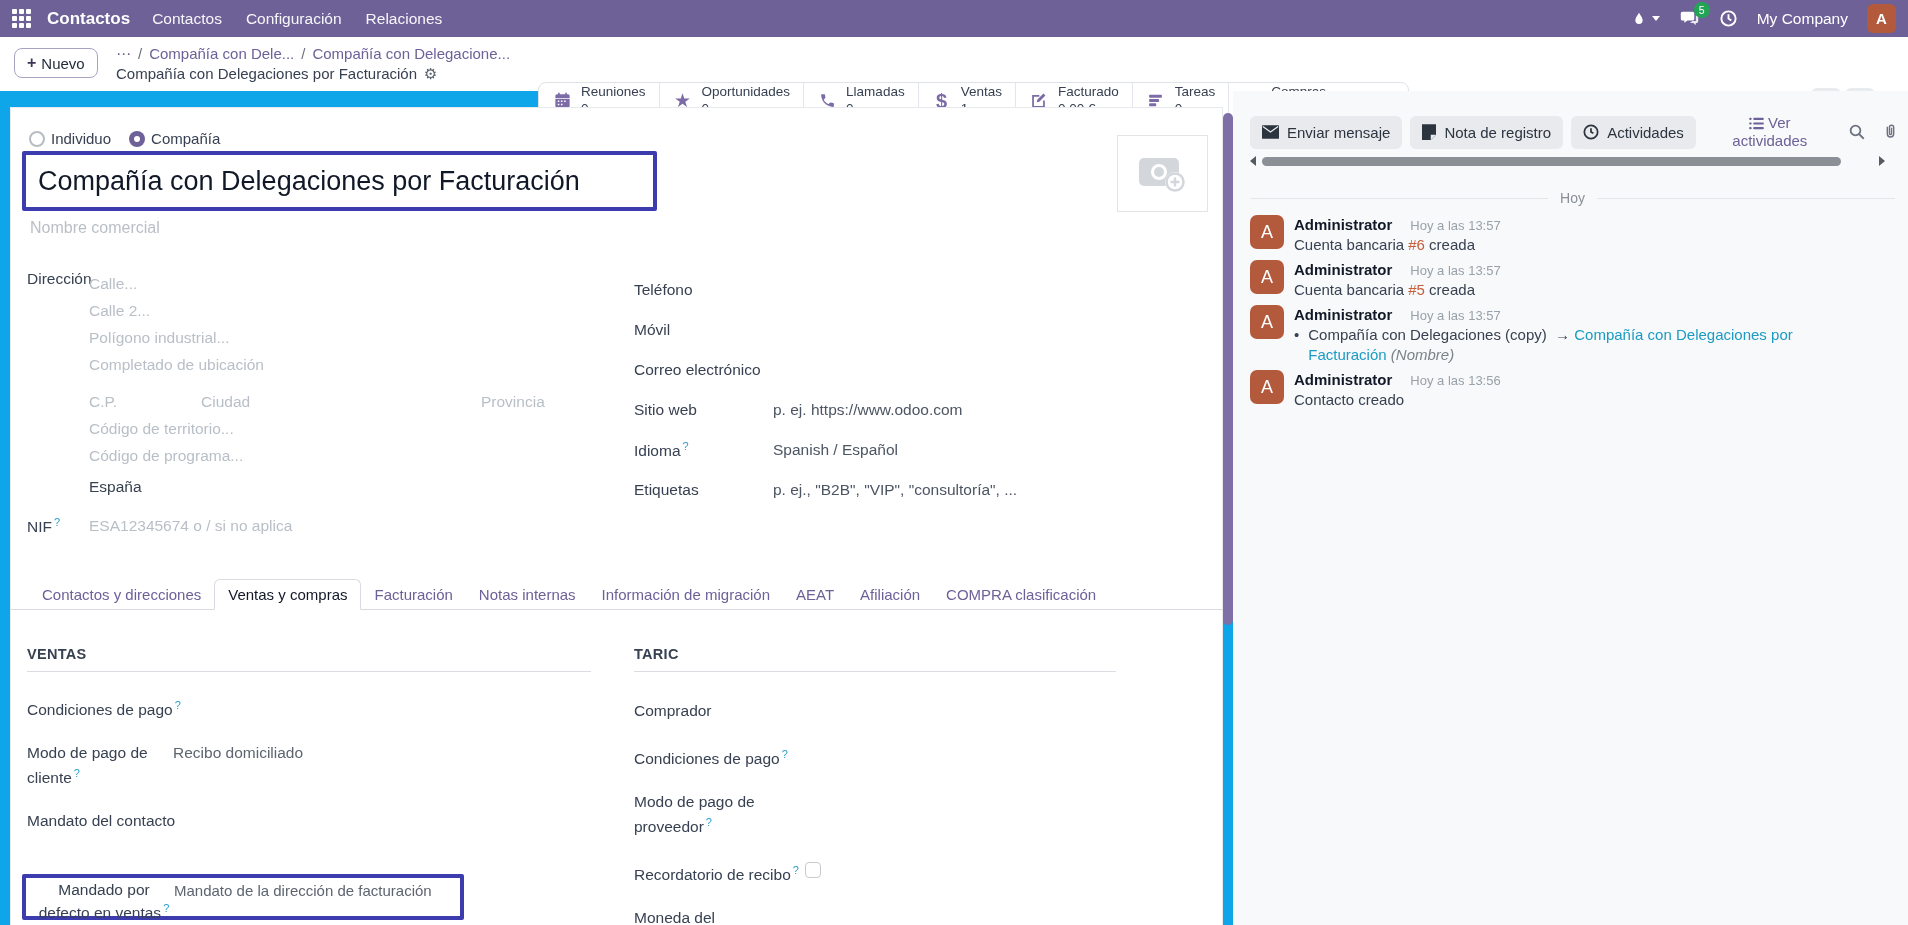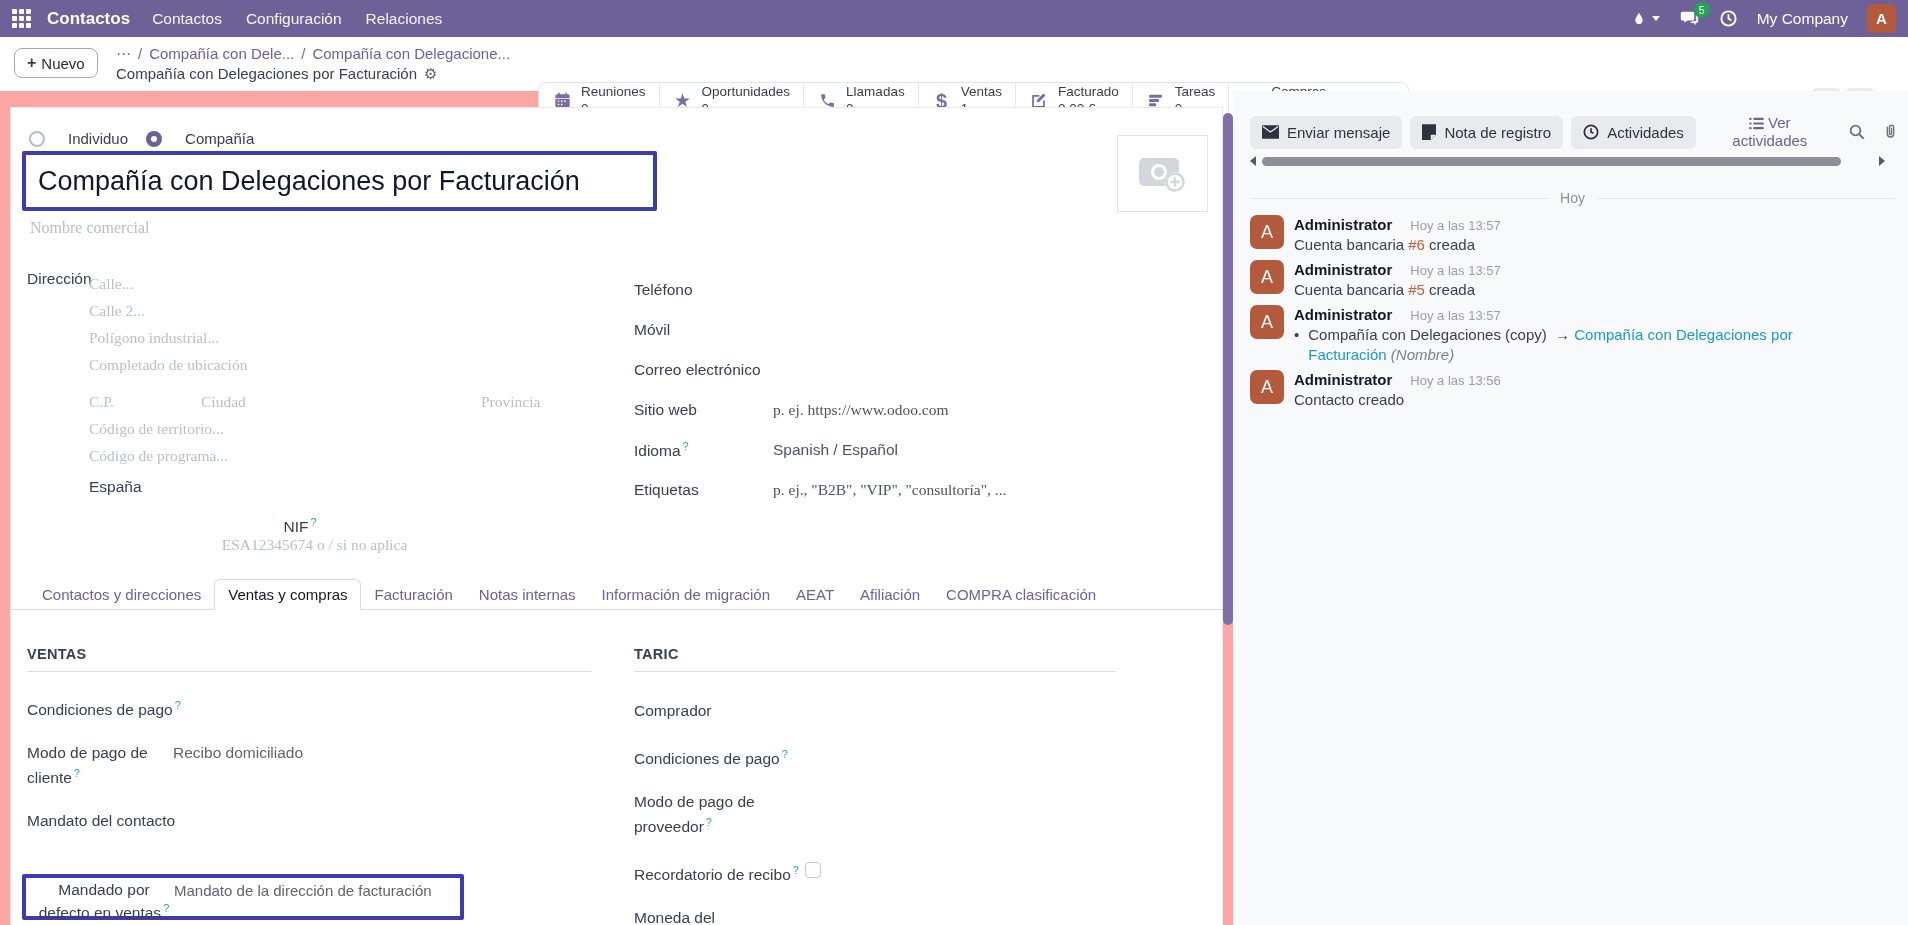--- a/index.html
+++ b/index.html
@@ -3,21 +3,21 @@
 <meta charset="utf-8">
 <title>Contactos</title>
 <style>
   :root{
     --c-navbar:#6d6198; --c-accent:#6d6198; --c-highlight:#3c3cae; --c-link:#1b9bc4;
     --c-success:#23a455; --c-avatar:#b35a3d; --c-help:#2e9fc9; --c-numhl:#c65d3b;
     --c-vthumb:#7e6fa6; --c-hthumb:#8b9097;
   }
   *{box-sizing:border-box;margin:0;padding:0;}
   body{font-family:"Liberation Sans","DejaVu Sans",sans-serif;background:#fff;}
-  .screen{position:relative;width:1908px;height:925px;overflow:hidden;background:#fca5a5;color:#374151;}
+  .screen{position:relative;width:1908px;height:925px;overflow:hidden;background:#0ea5e9;color:#374151;}
 
   
   .navbar{position:absolute;left:0;top:0;width:1908px;height:37px;background:var(--c-navbar);
     display:flex;align-items:center;color:#fff;padding:0 12px;}
   .grid-icon{display:grid;grid-template-columns:repeat(3,5px);grid-template-rows:repeat(3,5px);gap:2px;margin-right:16px;cursor:pointer;}
   .grid-icon i{background:#fff;border-radius:1px;}
   .navbar .app-title{font-weight:bold;font-size:17px;margin-right:22px;}
   .navbar .menu-item{font-size:15.5px;margin-right:24px;opacity:.95;cursor:pointer;}
   .navbar .spacer{flex:1;}
   .nav-right{display:flex;align-items:center;gap:19px;}
@@ -56,41 +56,41 @@
   .pager{position:absolute;right:115px;top:57px;font-size:15px;color:#4b5563;}
   .pager-btn{position:absolute;top:51px;width:30px;height:28px;background:#e9ecef;border-radius:6px;
     display:flex;align-items:center;justify-content:center;color:#495057;cursor:pointer;}
   .pager-prev{right:67px;}
   .pager-next{right:33px;}
 
   
   .form-card{position:absolute;left:10px;top:107px;width:1213px;height:818px;background:#fff;
     border:1px solid #e7e9ec;border-bottom:none;}
   .radio-row{position:absolute;left:18px;top:22px;display:flex;gap:18px;align-items:center;font-size:15px;color:#374151;}
-  .radio-opt{display:flex;align-items:center;gap:23px;cursor:pointer;}
+  .radio-opt{display:flex;align-items:center;gap:6px;cursor:pointer;}
   .radio{width:16px;height:16px;border-radius:50%;border:2px solid #b6bcc2;background:#fff;}
   .radio.checked{border:none;background:var(--c-accent);position:relative;}
   .radio.checked::after{content:"";position:absolute;left:5px;top:5px;width:6px;height:6px;border-radius:50%;background:#fff;}
   .name-box{position:absolute;left:11px;top:43px;width:635px;height:60px;border:4px solid var(--c-highlight);
     border-radius:2px;display:flex;align-items:center;padding:0 12px;font-size:27px;color:#111827;background:#fff;}
-  .placeholder{color:#b9bfc7;font-family:Liberation Serif, serif;}
+  .placeholder{color:#b9bfc7;}
   .commercial-name{position:absolute;left:19px;top:111px;font-size:16px;}
 
   .fld-label{color:#374151;font-weight:500;font-size:15.5px;}
   .help{color:var(--c-help);font-size:11px;vertical-align:super;margin-left:2px;}
   .col-left{position:absolute;left:16px;top:162px;width:575px;}
   .addr-row{display:flex;}
   .addr-label{width:62px;flex:none;}
   .addr-fields{flex:1;}
   .addr-line{height:27px;display:flex;align-items:center;font-size:15.5px;cursor:text;}
   .cp-row{margin-top:10px;}
   .cp-row .zip{width:112px;}
   .cp-row .city{width:167px;}
   .country{color:#374151;margin-top:4px;}
-  .nif-row{display:flex;margin-top:16px;align-items:center;flex-direction:column;}
+  .nif-row{display:flex;margin-top:16px;align-items:center;}
   .nif-row .value{font-size:15.5px;}
 
   .col-right{position:absolute;left:623px;top:162px;width:540px;}
   .rfield{display:flex;height:40px;align-items:center;}
   .rfield .fld-label{width:139px;flex:none;}
   .rfield .value{font-size:15.5px;color:#4b5563;cursor:text;}
 
   .tabs{position:absolute;left:0;top:471px;width:1213px;height:31px;border-bottom:1px solid #d8dbe0;
     display:flex;align-items:flex-end;padding-left:18px;font-size:15px;}
   .tab{padding:6px 13px;color:var(--c-accent);cursor:pointer;white-space:nowrap;}

